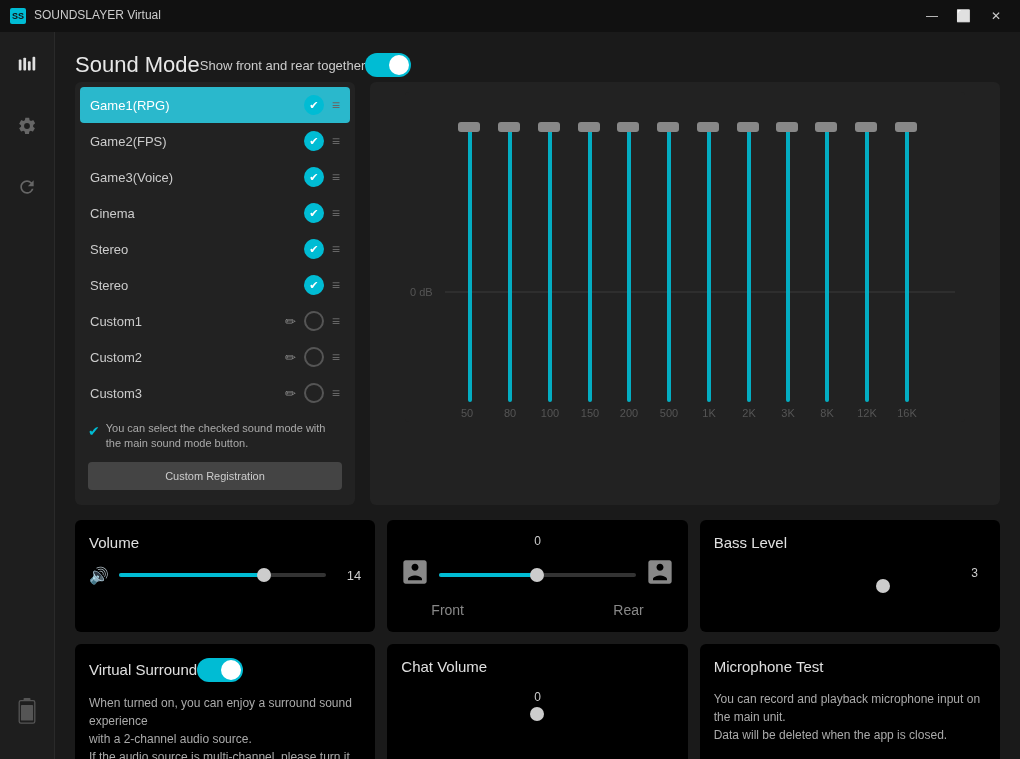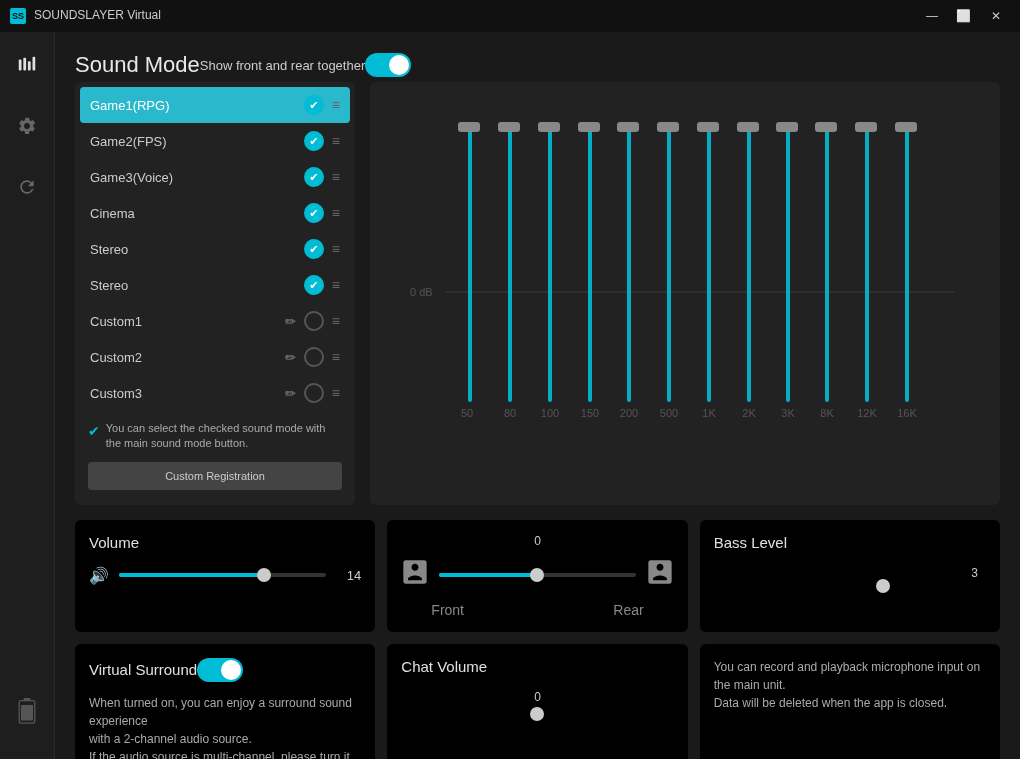--- a/index.html
+++ b/index.html
@@ -630,19 +630,20 @@
             <span>0</span>
           </div>
           <div class="slider-track" style="width:100%; height:4px; background:#333; border-radius:2px; position:relative;">
             <div style="width:50%; height:100%; background:#00bcd4; border-radius:2px;"></div>
             <div class="slider-thumb" style="left:50%; position:absolute; width:14px; height:14px; background:#ccc; border-radius:50%; top:50%; transform:translate(-50%,-50%); cursor:pointer;"></div>
           </div>
         </div>
       </div>
 
       <div class="panel">
+        <div class="panel-title">Microphone Test</div>
         <div class="mic-test-desc">You can record and playback microphone input on the main unit.<br>Data will be deleted when the app is closed.</div>
 
       </div>
 
     </div>
   </div>
 </div>
 
 </body></html>

